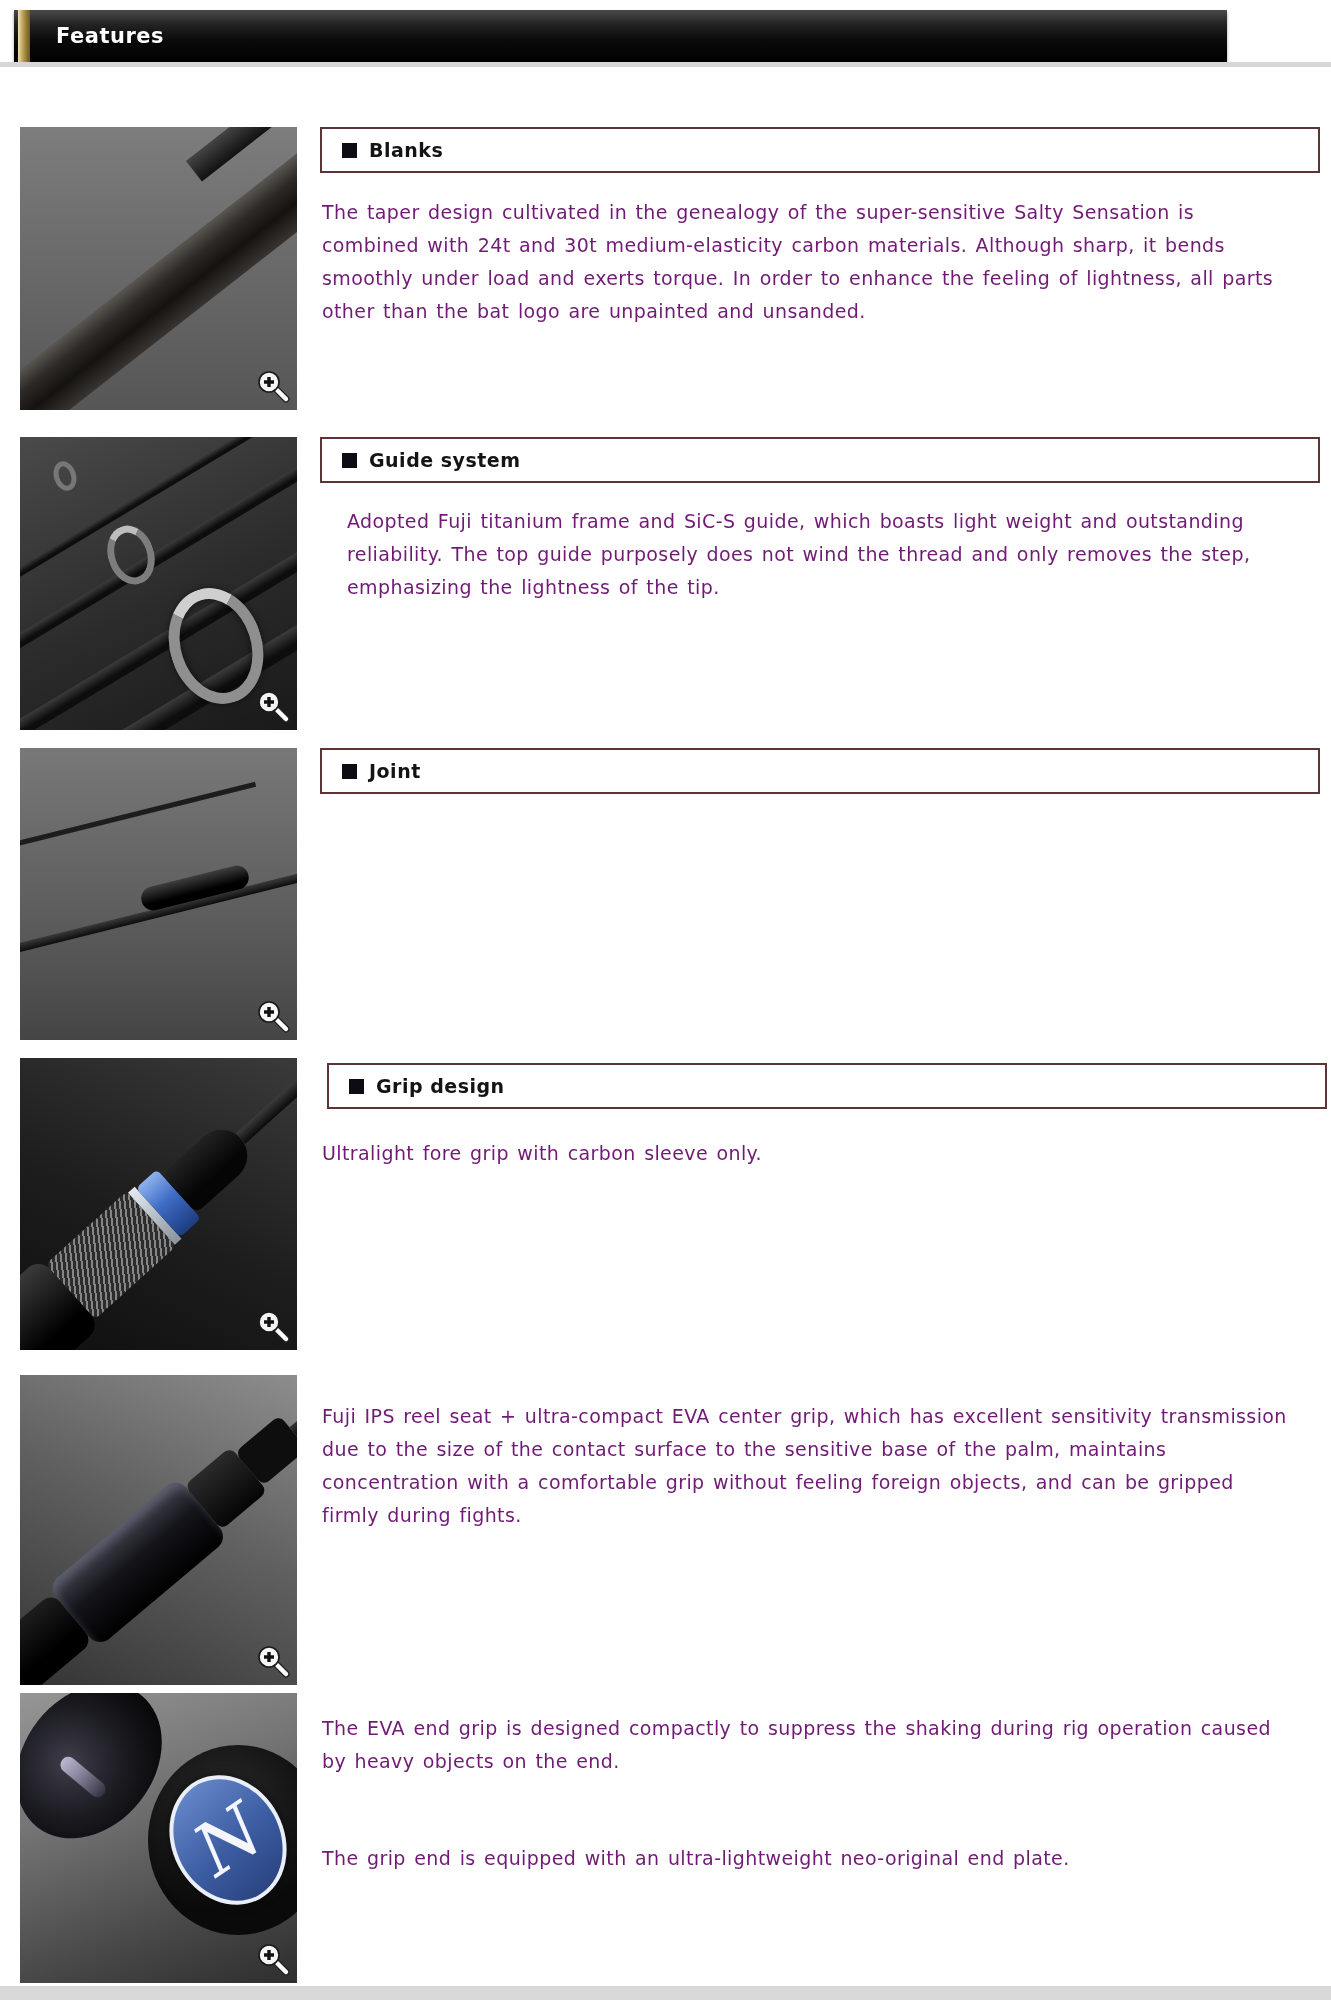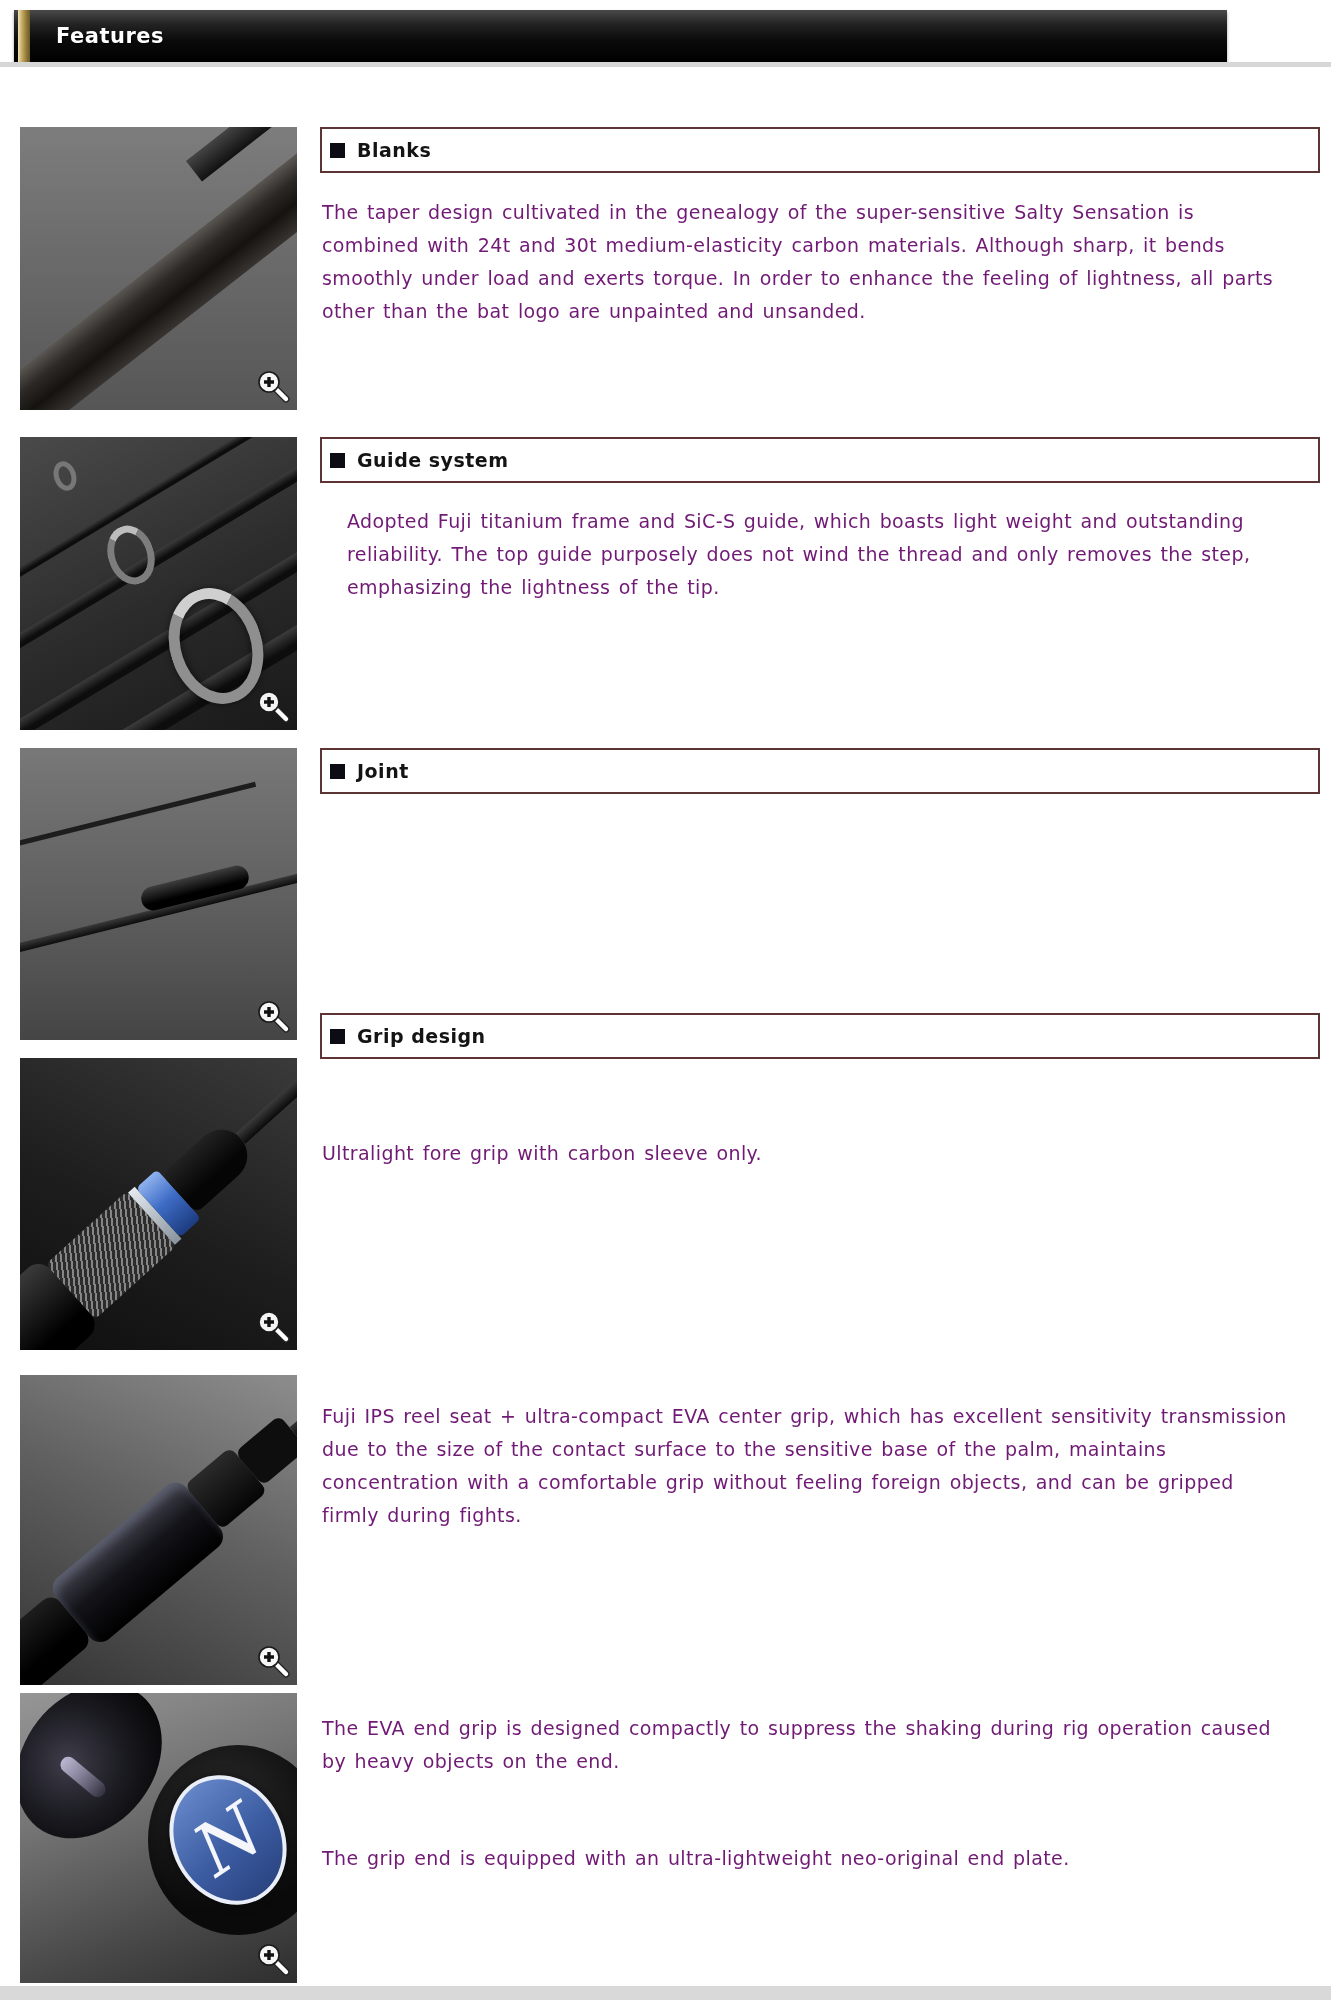--- a/index.html
+++ b/index.html
@@ -14,21 +14,21 @@
   .gold-stripe { position:absolute; left:4px; top:0; width:12px; height:52px;
     background:linear-gradient(90deg,#f0e3b4 0%,#c5a95f 35%,#8a7336 75%,#6b5a28 100%); }
   .header-title { position:absolute; left:42px; top:50%; transform:translateY(-50%);
     color:#ffffff; font-size:21px; font-weight:bold; letter-spacing:.5px;
     text-shadow:1px 1px 1px #000; }
   .header-under { position:absolute; left:0; top:62px; width:1331px; height:5px; background:#d7d7d7; }
 
   
   .photo { position:absolute; left:20px; width:277px; overflow:hidden; background:#6e6e6e; cursor:pointer; }
   .titlebox { position:absolute; left:320px; width:1000px; height:46px; background:#ffffff;
-    border:2px solid #5c3434; display:flex; align-items:center; padding-left:8px; }
+    border:2px solid #5c3434; display:flex; align-items:center; padding-left:20px; }
   .bullet { width:15px; height:15px; background:#0c0c14; margin-right:12px; flex:0 0 auto; }
   .titlebox .label { font-size:19px; font-weight:bold; color:#141414; letter-spacing:.5px; }
   .para { position:absolute; left:322px; width:975px; font-size:19px; line-height:33px;
     color:#701a75; letter-spacing:.4px; word-spacing:2px; }
 
   
   .zoombtn { position:absolute; right:6px; bottom:6px; width:36px; height:36px; cursor:pointer; }
 
   
   .p1 { background:linear-gradient(180deg,#7d7d7d 0%,#6b6b6b 45%,#565656 100%); }
@@ -183,21 +183,21 @@
       <div class="cone"></div>
       <div class="rod"></div>
     </div>
     <svg class="zoombtn" viewBox="0 0 36 36">
       <line x1="22" y1="22" x2="31" y2="31" stroke="#222" stroke-width="7" stroke-linecap="round"></line>
       <line x1="22" y1="22" x2="31" y2="31" stroke="#fff" stroke-width="4.5" stroke-linecap="round"></line>
       <circle cx="14" cy="14" r="10" fill="#ffffff" fill-opacity="0.95" stroke="#1a1a1a" stroke-width="1.6"></circle>
       <path d="M14 9 V19 M9 14 H19" stroke="#111" stroke-width="3.4"></path>
     </svg>
   </div>
-  <div class="titlebox" style="top:1013px;">
+  <div class="titlebox" style="top:1063px;margin-left:7px;">
     <span class="bullet"></span>
     <span class="label">Grip design</span>
   </div>
   <div class="para" style="top:1137px;">Ultralight fore grip with carbon sleeve only.</div>
 
   <div class="photo p5" style="top:1375px;height:310px;">
     <div class="assembly">
       <div class="eva"></div>
       <div class="seat"></div>
       <div class="hood"></div>

